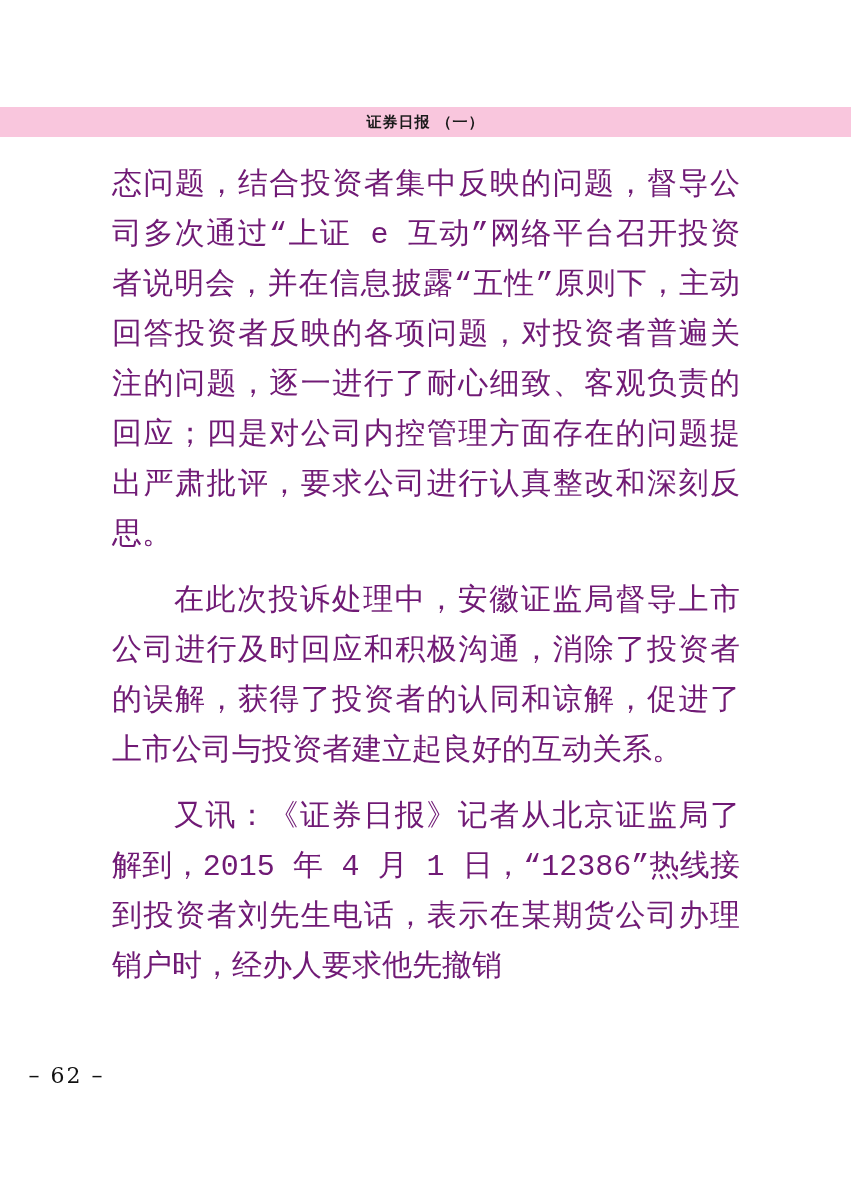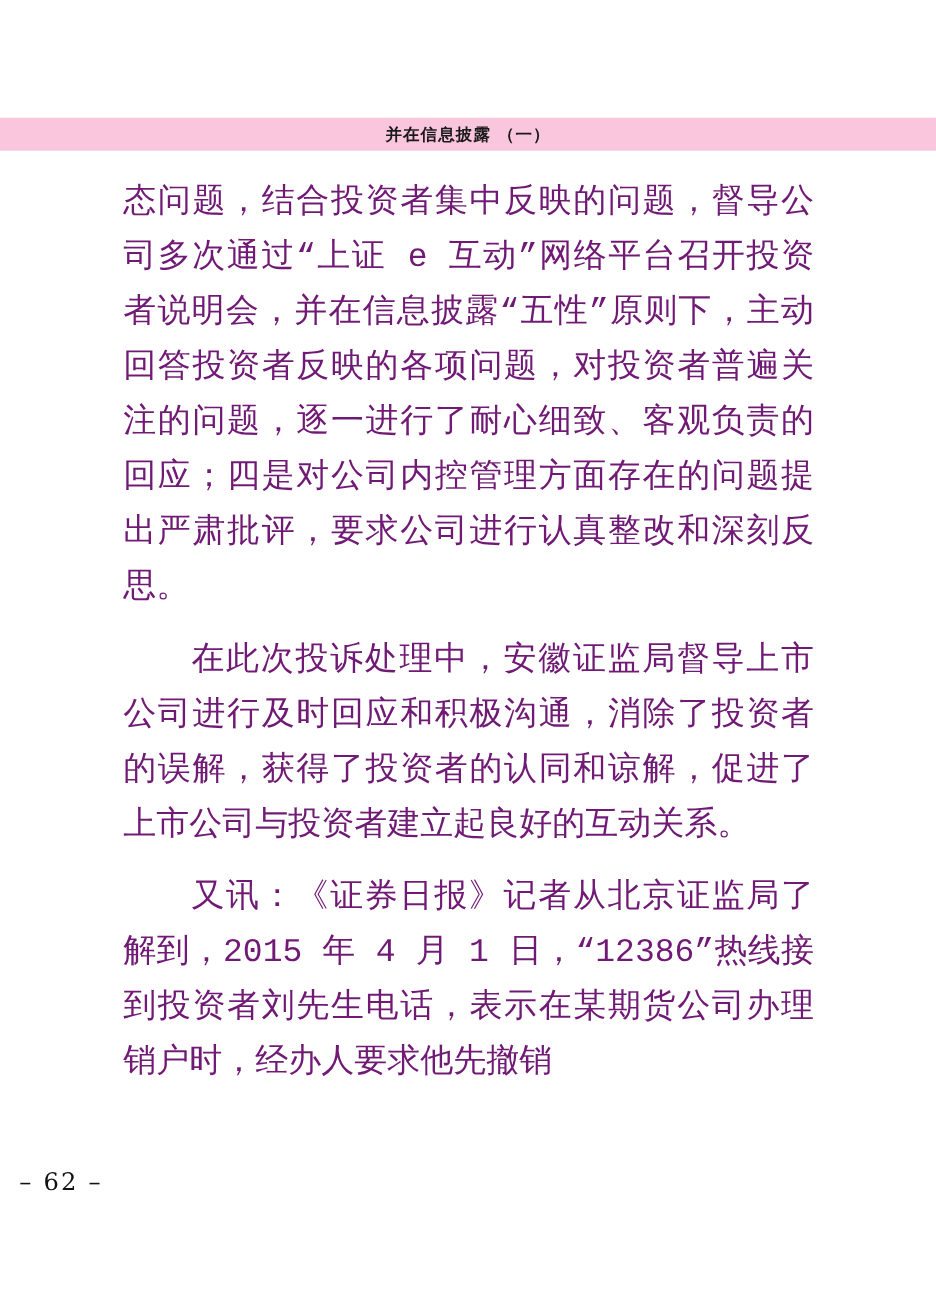--- a/index.html
+++ b/index.html
@@ -59,41 +59,41 @@
   }
   .para.indent {
     text-indent: 62px;
   }
   .para + .para {
     margin-top: 16px;
   }
   
   .footer {
     position: absolute;
-    left: 3px;
+    left: 14px;
     top: 1063px;
     width: 735px;
     text-align: center;
   }
   .folio {
     font-size: 22px;
     color: #111111;
     letter-spacing: 2px;
     font-family: "DejaVu Serif", "Liberation Serif", serif;
     display: inline-block;
     margin-left: -630px;
   }
 </style>
 </head>
 <body>
 
 <div class="page">
 
   <div class="header-band">
-    <div class="header-title">并在信息披露 （一）</div>
+    <div class="header-title">证券日报 （一）</div>
   </div>
 
   <div class="content">
     <p class="para">态问题，结合投资者集中反映的问题，督导公司多次通过“上证 e 互动”网络平台召开投资者说明会，并在信息披露“五性”原则下，主动回答投资者反映的各项问题，对投资者普遍关注的问题，逐一进行了耐心细致、客观负责的回应；四是对公司内控管理方面存在的问题提出严肃批评，要求公司进行认真整改和深刻反思。</p>
     <p class="para indent">在此次投诉处理中，安徽证监局督导上市公司进行及时回应和积极沟通，消除了投资者的误解，获得了投资者的认同和谅解，促进了上市公司与投资者建立起良好的互动关系。</p>
     <p class="para indent">又讯：《证券日报》记者从北京证监局了解到，2015 年 4 月 1 日，“12386”热线接到投资者刘先生电话，表示在某期货公司办理销户时，经办人要求他先撤销</p>
   </div>
 
   <div class="footer">
     <span class="folio">– 62 –</span>

